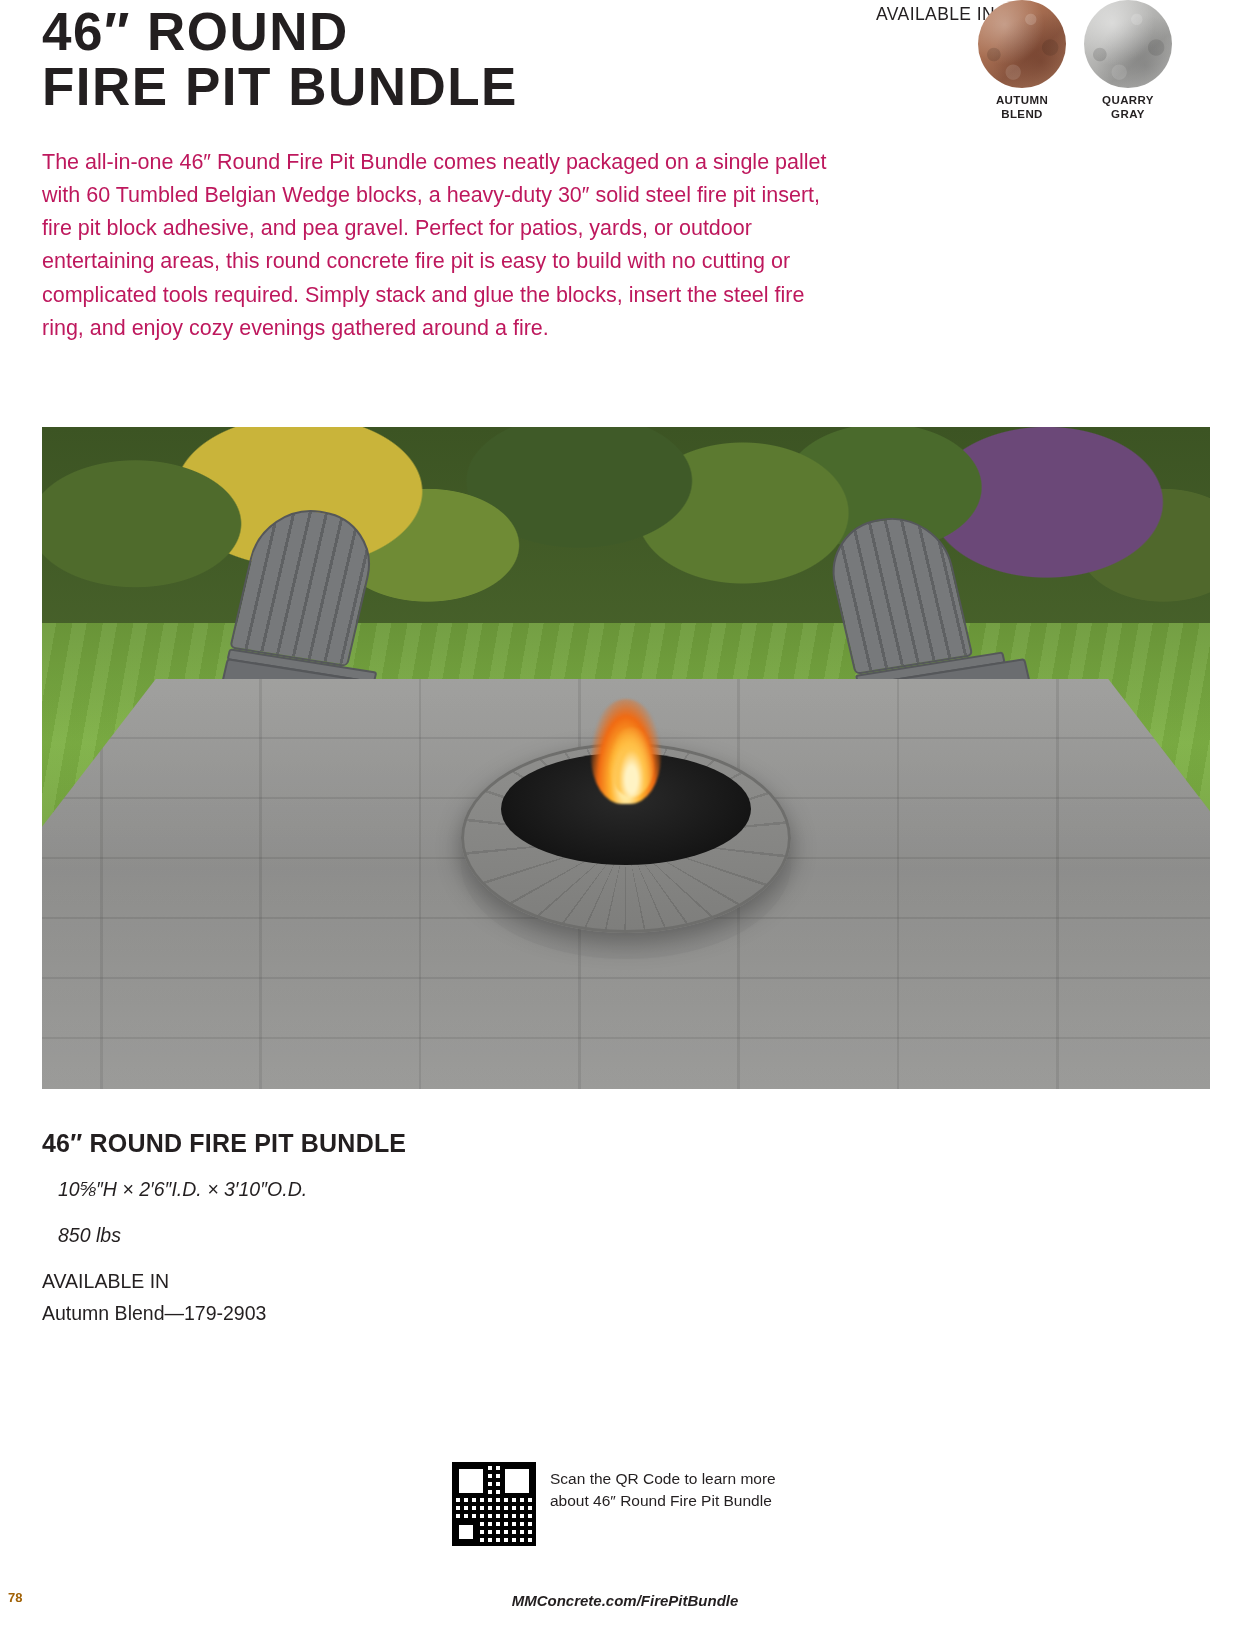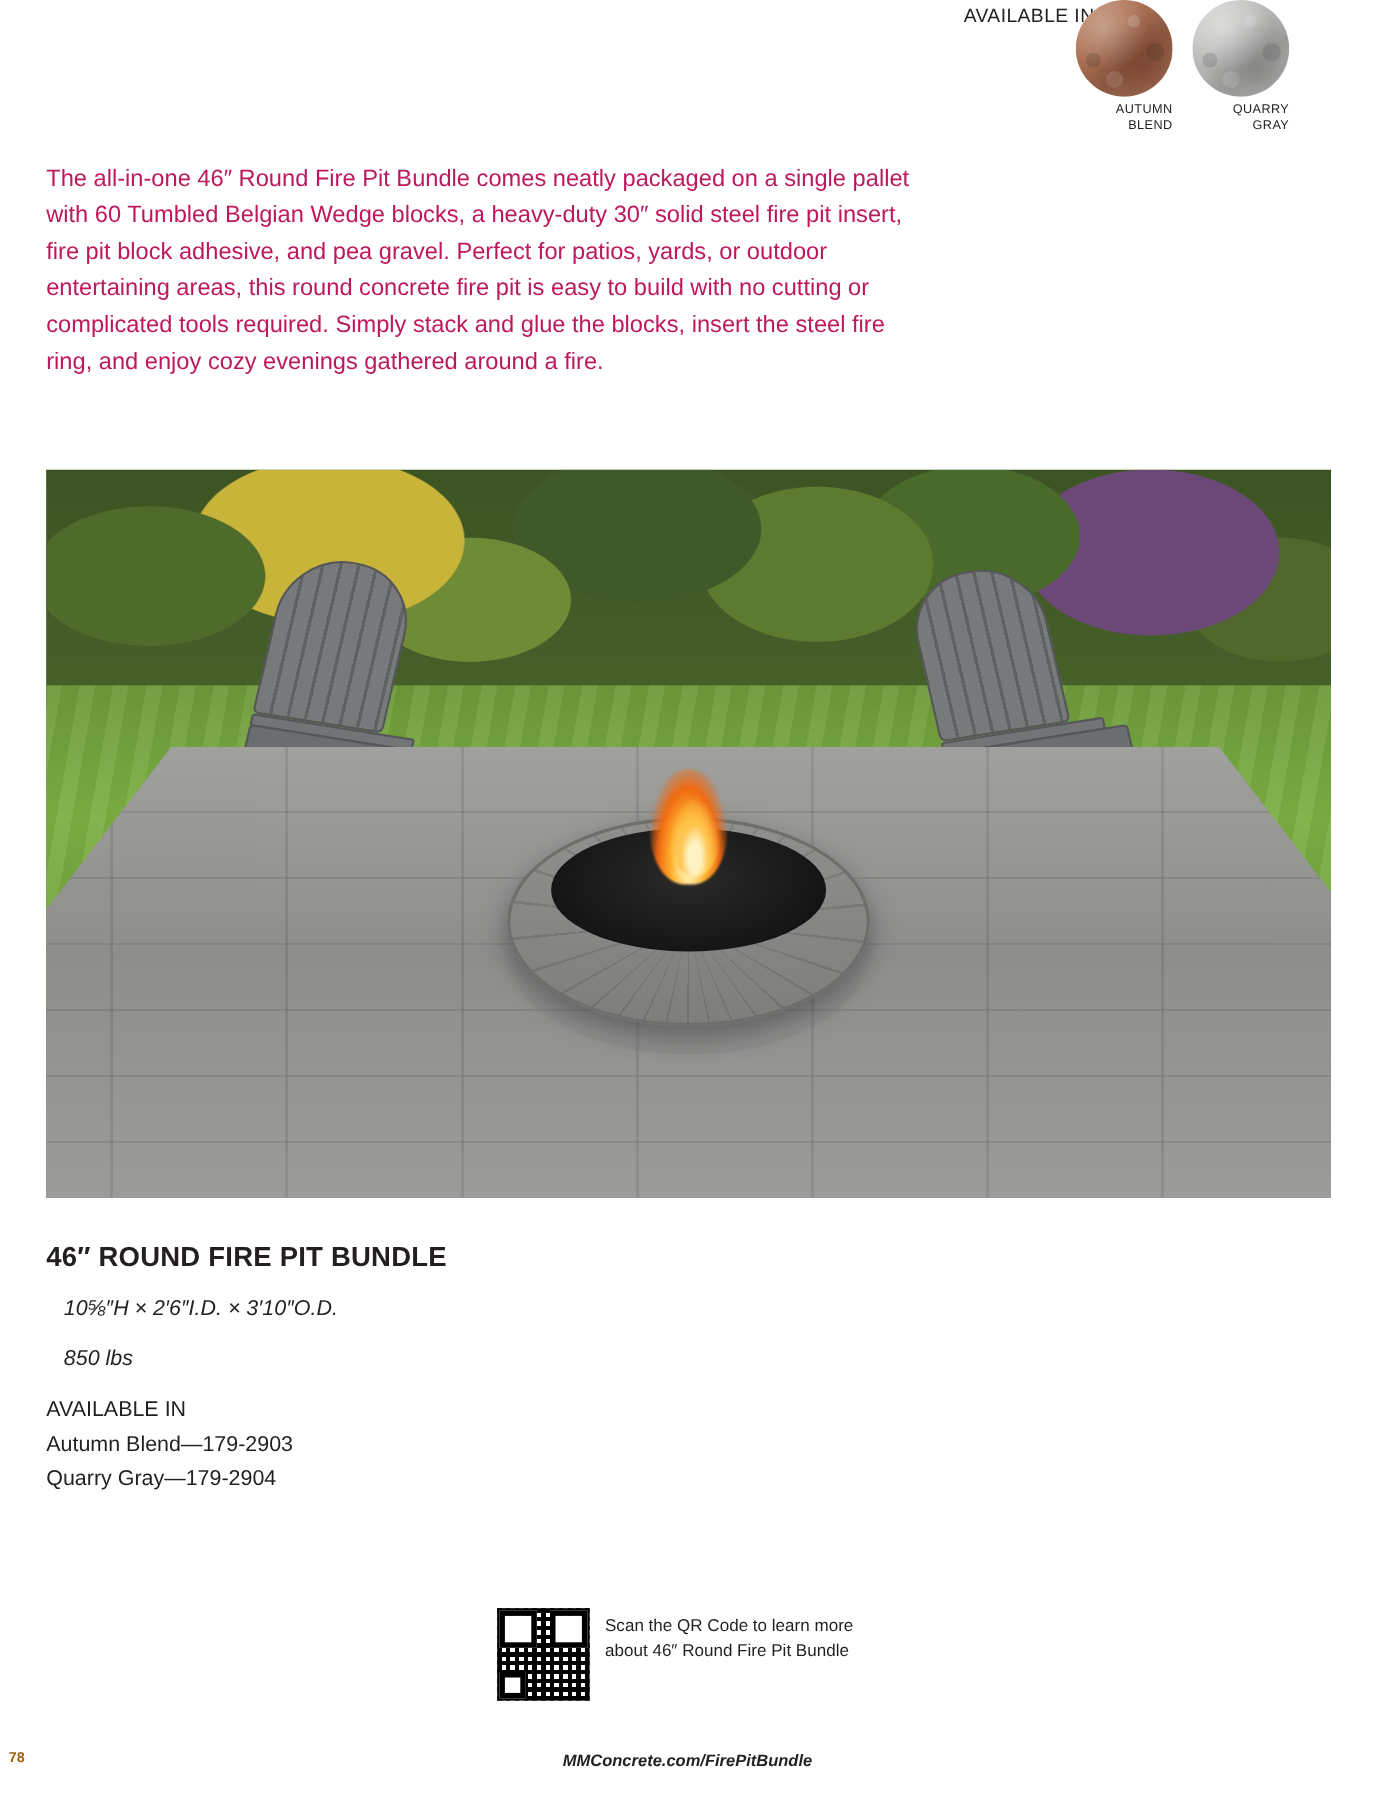--- a/index.html
+++ b/index.html
@@ -74,25 +74,24 @@
   }
   .sw-quarry {
     background:
       radial-gradient(circle at 32% 26%, rgba(255,255,255,.45), rgba(0,0,0,0) 48%),
       radial-gradient(circle at 70% 74%, rgba(80,80,80,.35), rgba(0,0,0,0) 55%),
       linear-gradient(140deg,#cfcfcd 0%, #b7b7b5 40%, #a0a09e 65%, #c6c6c4 100%);
   }
   .swatch-label {
     margin-top: 6px;
     font-size: 11.5px;
-    font-weight: normal;
+    font-weight: bold;
     letter-spacing: 0.4px;
     line-height: 1.2;
     color: #231f20;
-    text-align: right;
   }
 
   
   .body-copy {
     position: absolute;
     left: 42px;
     top: 124px;
     width: 800px;
     font-size: 21.5px;
     line-height: 1.55;
@@ -272,20 +271,26 @@
     font-size: 13px;
     font-weight: bold;
     color: #a16207;
   }
 </style>
 </head>
 <body>
 
 <div class="page">
 
+  <div class="title-block">
+    <h1 class="title">
+      <span>46″ ROUND</span>
+      <span class="line2">FIRE PIT BUNDLE</span>
+    </h1>
+  </div>
 
   <div class="avail-top">AVAILABLE IN</div>
 
   <div class="swatches">
     <div class="swatch">
       <div class="swatch-circle sw-autumn"></div>
       <div class="swatch-label">
         <div>AUTUMN</div>
         <div>BLEND</div>
       </div>
@@ -324,21 +329,20 @@
     <div class="flame"></div>
     <div class="flame2"></div>
   </div>
 
   <div class="caption">
     <h2 class="cap-title">46″ ROUND FIRE PIT BUNDLE</h2>
     <p class="cap-dims">10⅝″H × 2′6″I.D. × 3′10″O.D.</p>
     <p class="cap-weight">850 lbs</p>
     <p class="cap-avail">AVAILABLE IN</p>
     <p class="cap-sku">Autumn Blend—179-2903</p>
-    <p class="cap-sku">Quarry Gray—179-2904</p>
   </div>
 
   <div class="qr-block">
     <div class="qr">
         <span class="qr-eye3"></span>
       </div>
     <div class="qr-text">
       <div>Scan the QR Code to learn more</div>
       <div>about 46″ Round Fire Pit Bundle</div>
     </div>

